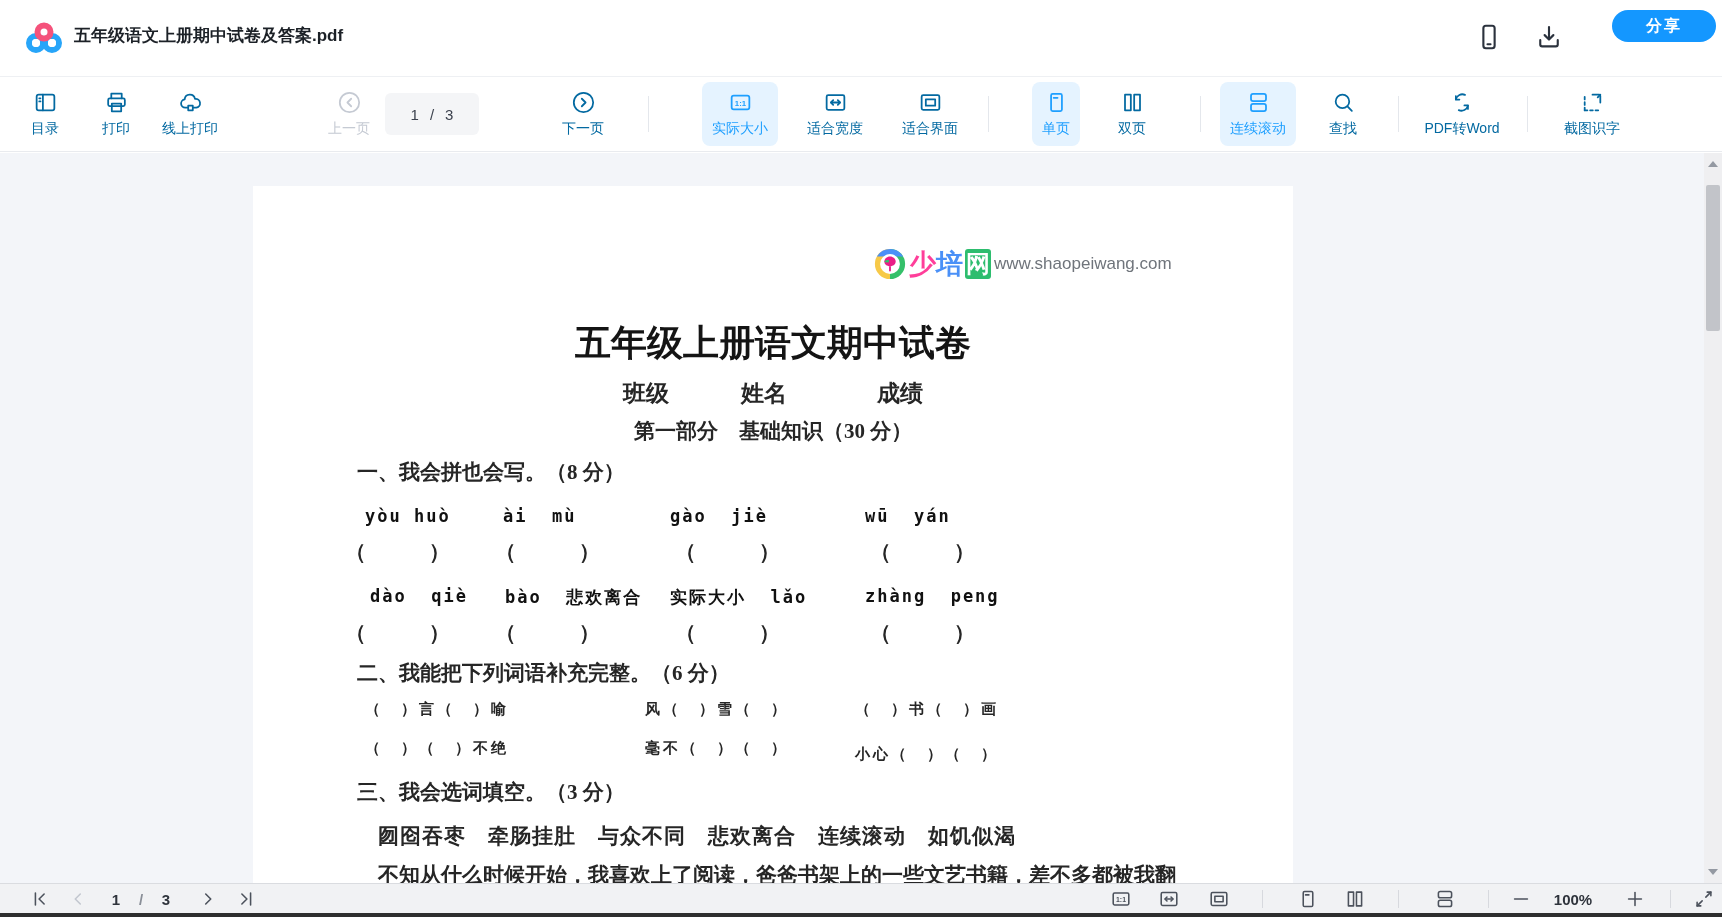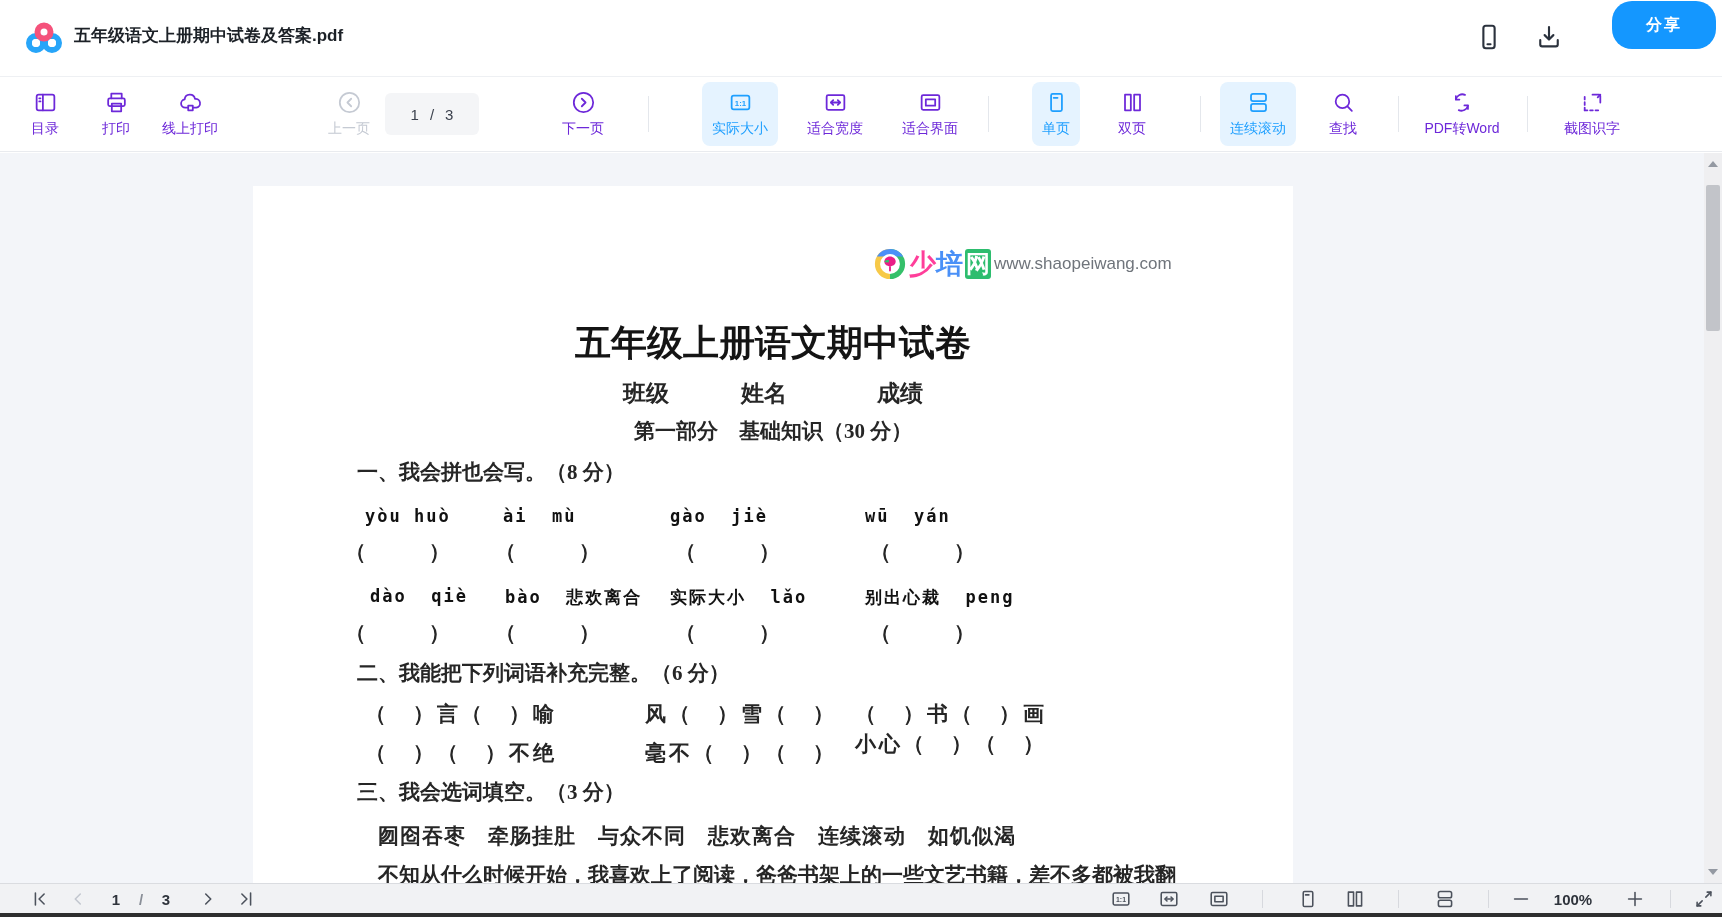--- a/index.html
+++ b/index.html
@@ -7,30 +7,30 @@
     font-family:"Liberation Sans","DejaVu Sans",sans-serif; }
   .stage { position:relative; width:1722px; height:917px; overflow:hidden; }
 
   
   .header { position:absolute; top:0; left:0; right:0; height:76px; background:#fff; }
   .logo { position:absolute; left:24px; top:18px; width:40px; height:40px; }
   .file-title { position:absolute; left:74px; top:24px; font-size:17px; font-weight:bold; color:#1c2127; }
   .hdr-ico { position:absolute; top:22px; width:30px; height:30px; color:#2b323d; cursor:pointer; }
   .hdr-phone { left:1474px; }
   .hdr-down  { left:1534px; }
-  .share-btn { position:absolute; left:1612px; top:1px; width:104px; height:48px; border-radius:20px;
+  .share-btn { position:absolute; left:1612px; top:10px; width:104px; height:32px; border-radius:20px;
     background:#1497FF; color:#fff; font-size:16px; font-weight:bold; letter-spacing:2px;
     display:flex; align-items:center; justify-content:center; cursor:pointer; }
 
   
   .toolbar { position:absolute; top:76px; left:0; right:0; height:76px; background:#fff;
     border-top:1px solid #eef0f3; border-bottom:1px solid #e9ebef; }
   .tb-item { position:absolute; top:50%; transform:translate(-50%,-50%); height:64px; padding:0 10px;
     display:flex; flex-direction:column; align-items:center; justify-content:center; gap:5px;
-    color:#6d28d9; white-space:nowrap; cursor:pointer; border-radius:8px; }
+    color:#0369a1; white-space:nowrap; cursor:pointer; border-radius:8px; }
   .tb-item .lbl { font-size:14px; }
   .tb-item svg { width:25px; height:25px; }
   .tb-item.active { background:#E5F3FF; color:#1E9FFF; }
   .tb-item.disabled { color:#c5cad3; cursor:default; }
   .tb-div { position:absolute; top:50%; transform:translateY(-50%); width:1px; height:36px; background:#e4e7ec; }
   .pagebox { position:absolute; left:385px; top:50%; transform:translateY(-50%); width:94px; height:42px;
     background:#f4f5f7; border-radius:6px; display:flex; align-items:center; justify-content:center;
     gap:11px; font-size:15px; color:#3c424e; }
 
   
@@ -50,21 +50,21 @@
   .doc-title { left:0; width:100%; top:133px; text-align:center; font-size:36px; font-weight:bold; color:#141414; }
   .doc-fields { left:0; width:100%; top:192px; display:flex; justify-content:center; gap:0;
     font-size:23px; font-weight:bold; }
   .doc-fields span { position:static; }
   .doc-fields .gap1 { width:72px; } .doc-fields .gap2 { width:90px; }
   .doc-part { left:0; width:100%; top:231px; text-align:center; font-size:21px; font-weight:bold; }
   .h-q { font-size:21px; font-weight:bold; }
   .py { font-family:"DejaVu Sans Mono","Liberation Mono",monospace; font-weight:bold; font-size:17px;
     letter-spacing:2px; color:#111; }
   .paren { font-size:21px; font-weight:bold; }
-  .w-item { font-size:21px; font-weight:bold; letter-spacing:3px; }
+  .w-item { font-size:15px; font-weight:bold; letter-spacing:3px; }
   .idioms { font-size:21px; font-weight:bold; letter-spacing:1px; }
   .passage { font-size:21px; font-weight:bold; letter-spacing:0; }
 
   
   .vscroll { position:absolute; top:0; bottom:0; right:0; width:18px; background:#efeff1; }
   .vthumb { position:absolute; left:2px; right:2px; top:32px; height:146px; background:#c2c4c9; border-radius:2px; }
   .tri { width:0; height:0; position:absolute; left:4px; }
   .tri-up { top:8px; border-left:5px solid transparent; border-right:5px solid transparent; border-bottom:6px solid #9499a2; }
   .tri-dn { bottom:8px; border-left:5px solid transparent; border-right:5px solid transparent; border-top:6px solid #9499a2; }
 
@@ -285,36 +285,36 @@
       <span class="py" style="left:612px;top:320px">wū  yán</span>
 
       <span class="paren" style="left:92px;top:352px">（　　　）</span>
       <span class="paren" style="left:242px;top:352px">（　　　）</span>
       <span class="paren" style="left:422px;top:352px">（　　　）</span>
       <span class="paren" style="left:617px;top:352px">（　　　）</span>
 
       <span class="py" style="left:117px;top:400px">dào  qiè</span>
       <span class="py" style="left:252px;top:400px">bào  悲欢离合</span>
       <span class="py" style="left:417px;top:400px">实际大小  lǎo</span>
-      <span class="py" style="left:612px;top:400px">别出心裁  peng</span>
+      <span class="py" style="left:612px;top:400px">zhàng  peng</span>
 
       <span class="paren" style="left:92px;top:433px">（　　　）</span>
       <span class="paren" style="left:242px;top:433px">（　　　）</span>
       <span class="paren" style="left:422px;top:433px">（　　　）</span>
       <span class="paren" style="left:617px;top:433px">（　　　）</span>
 
       <div class="h-q" style="left:104px;top:473px">二、我能把下列词语补充完整。（6 分）</div>
 
       <span class="w-item" style="left:112px;top:514px">（　）言（　）喻</span>
       <span class="w-item" style="left:392px;top:514px">风（　）雪（　）</span>
       <span class="w-item" style="left:602px;top:514px">（　）书（　）画</span>
 
       <span class="w-item" style="left:112px;top:553px">（　）（　）不绝</span>
       <span class="w-item" style="left:392px;top:553px">毫不（　）（　）</span>
-      <span class="w-item" style="left:602px;top:544px">小心（　）（　）</span>
+      <span class="w-item" style="left:602px;top:559px">小心（　）（　）</span>
 
       <div class="h-q" style="left:104px;top:592px">三、我会选词填空。（3 分）</div>
 
       <span class="idioms" style="left:125px;top:636px">囫囵吞枣　牵肠挂肚　与众不同　悲欢离合　连续滚动　如饥似渴</span>
       <span class="passage" style="left:125px;top:675px">不知从什么时候开始，我喜欢上了阅读，爸爸书架上的一些文艺书籍，差不多都被我翻</span>
     </div>
 
     <div class="vscroll">
       <div class="tri tri-up"></div>
       <div class="vthumb"></div>

